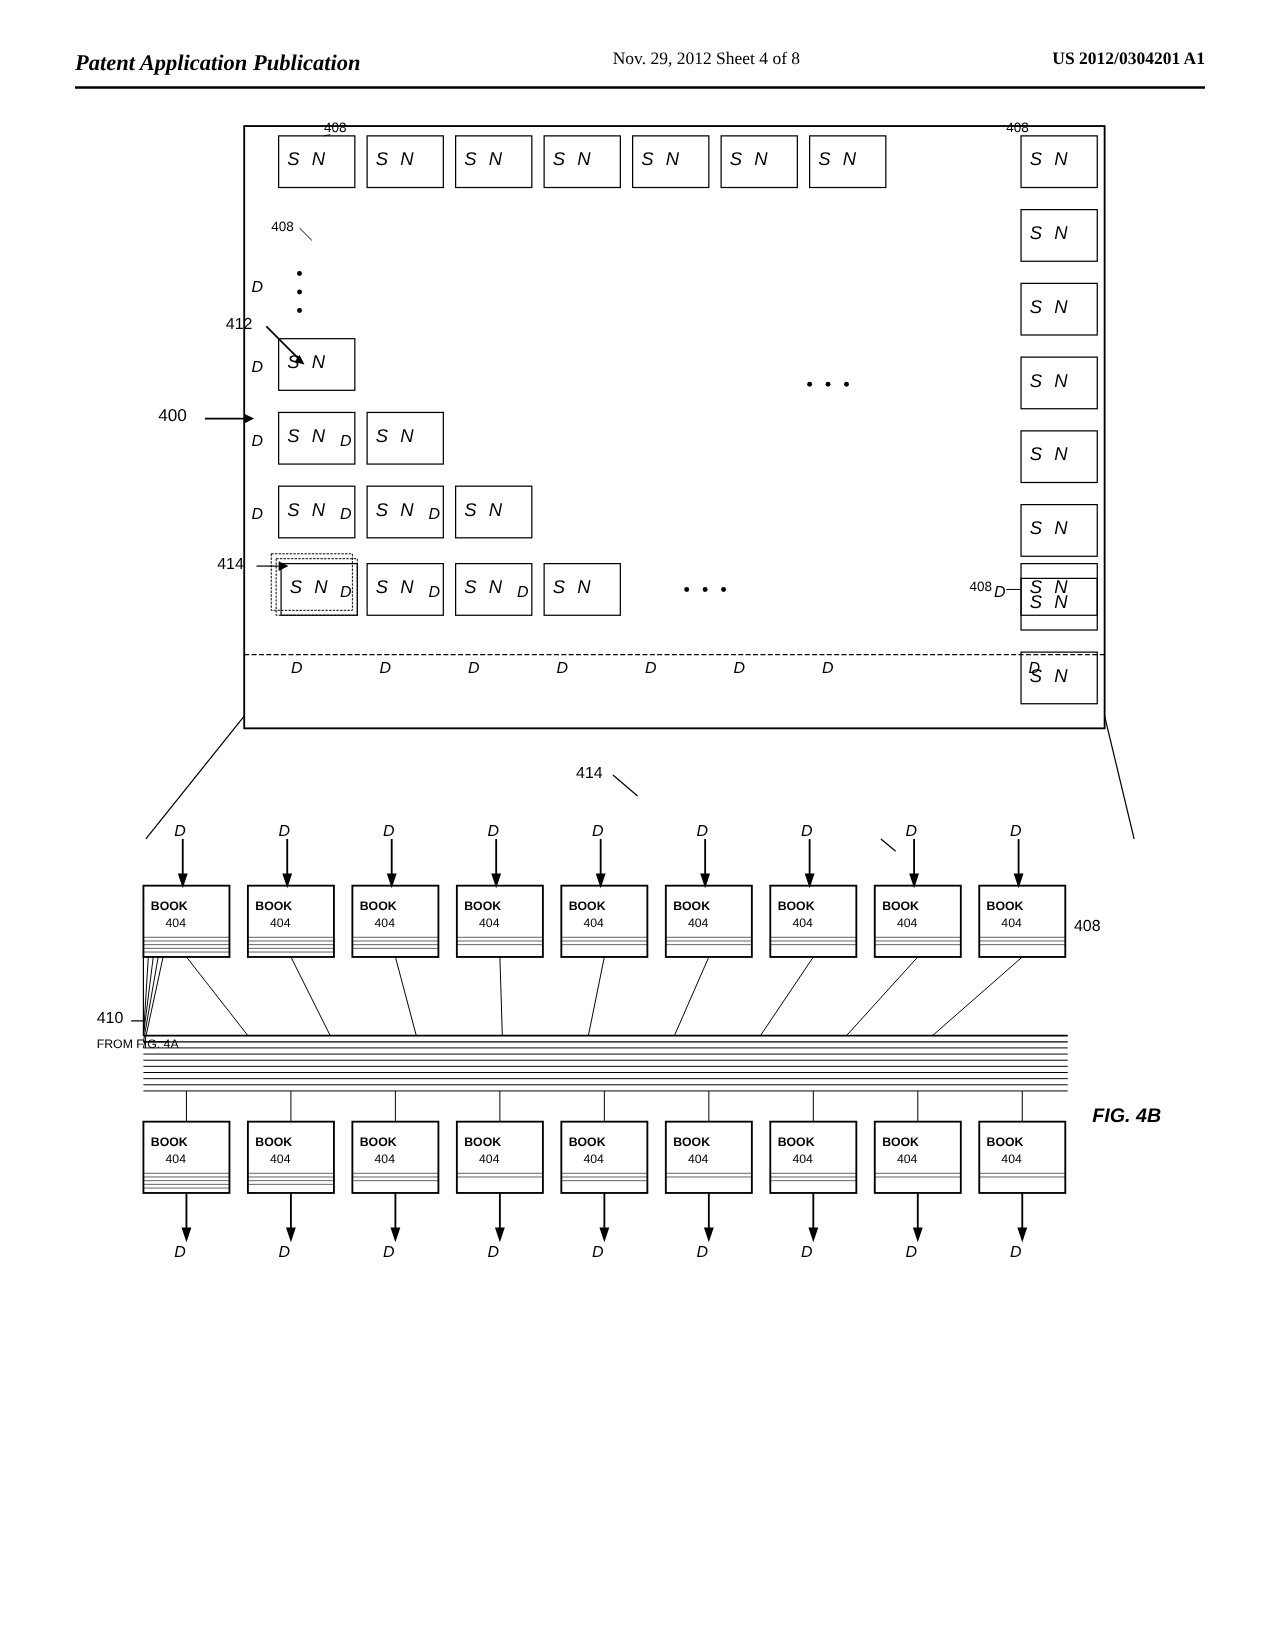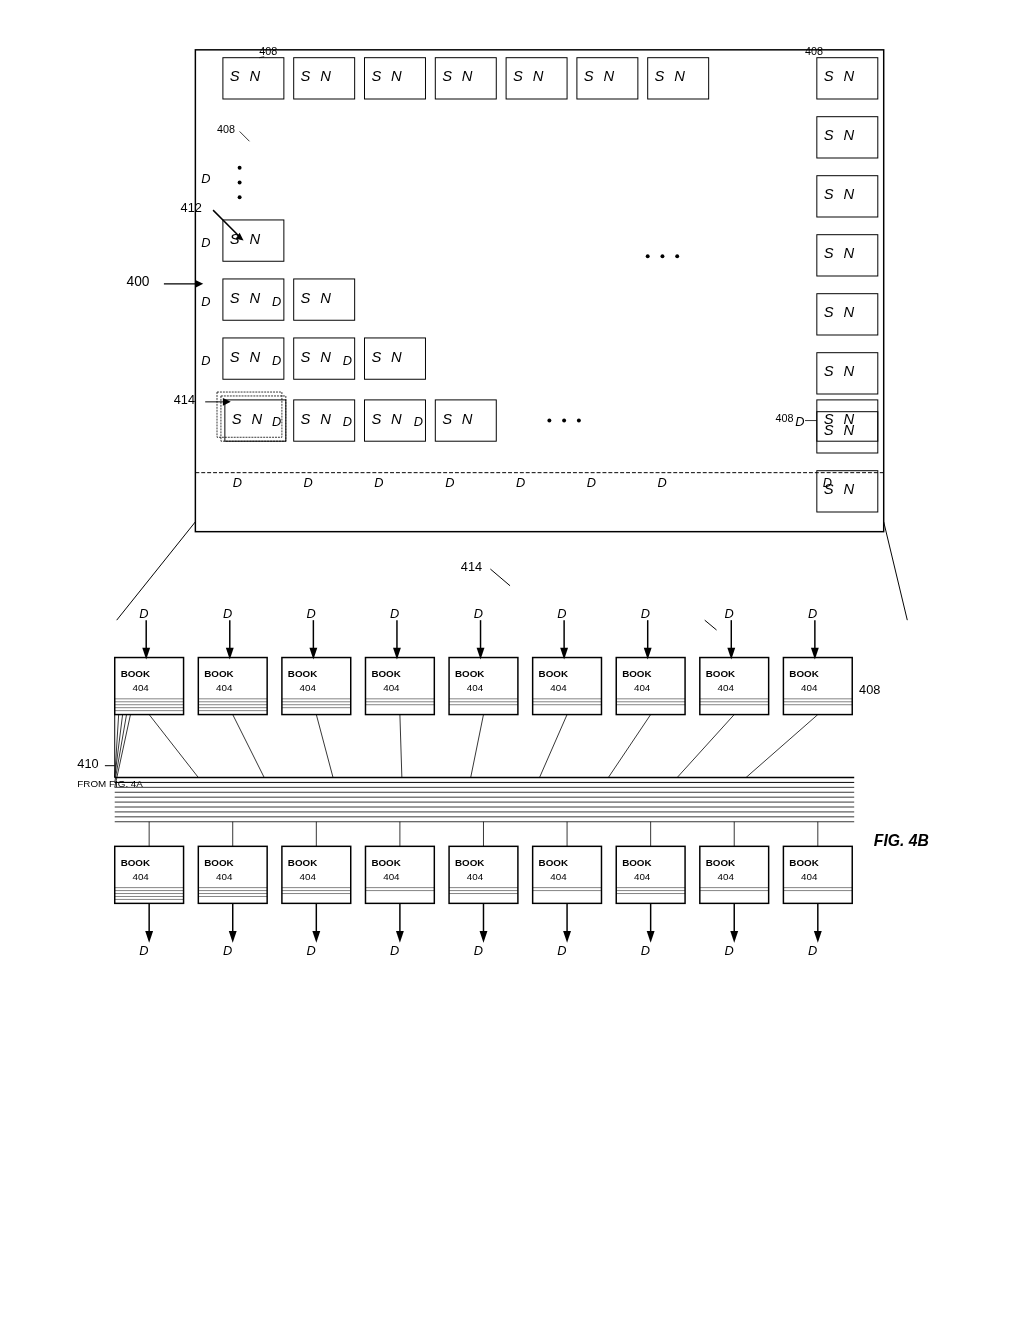--- a/index.html
+++ b/index.html
@@ -55,20 +55,25 @@
       top: 0;
       left: 0;
       width: 100%;
       height: 100%;
     }
   </style>
 </head>
 <body>
 
 <div class="page">
+  <div class="header">
+    <div class="header-left">Patent Application Publication</div>
+    <div class="header-center">Nov. 29, 2012  Sheet 4 of 8</div>
+    <div class="header-right">US 2012/0304201 A1</div>
+  </div>
 
   <div class="drawing-area">
     <svg viewBox="0 0 904 1200" xmlns="http://www.w3.org/2000/svg">
 
       <rect x="130" y="10" width="700" height="490" fill="none" stroke="#000" stroke-width="1.5"></rect>
 
       <text x="60" y="250" font-size="14" font-family="Arial">400</text>
       <line x1="98" y1="248" x2="130" y2="248" stroke="#000" stroke-width="1.5"></line>
       <polygon points="130,244 138,248 130,252" fill="#000"></polygon>
 

